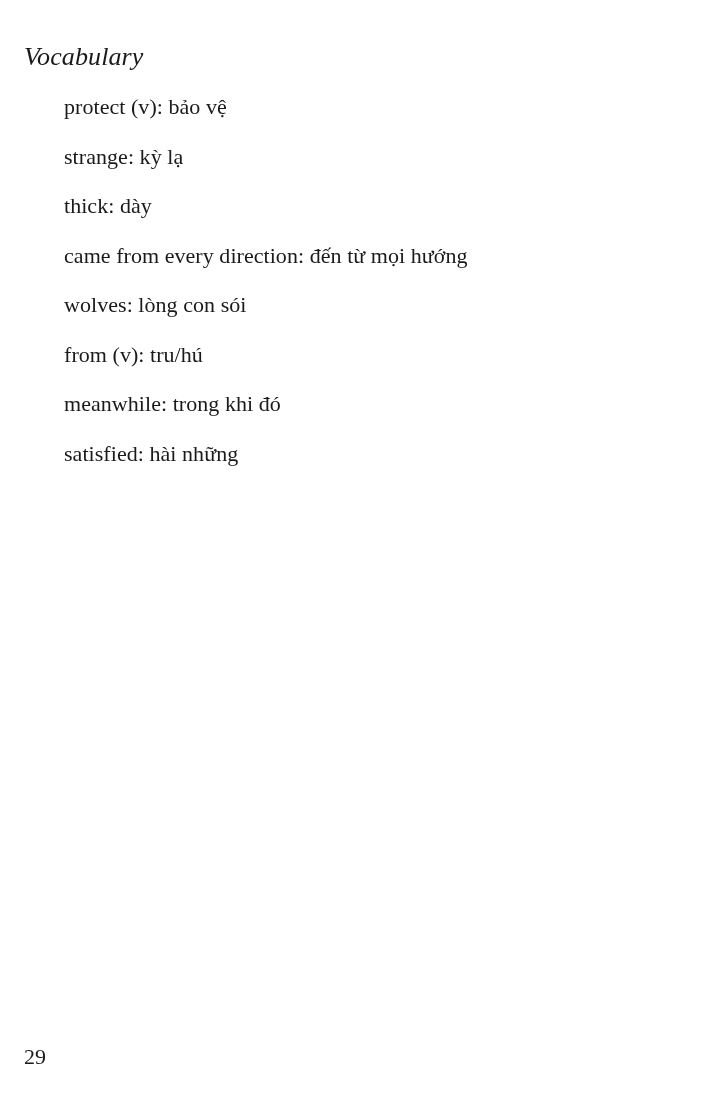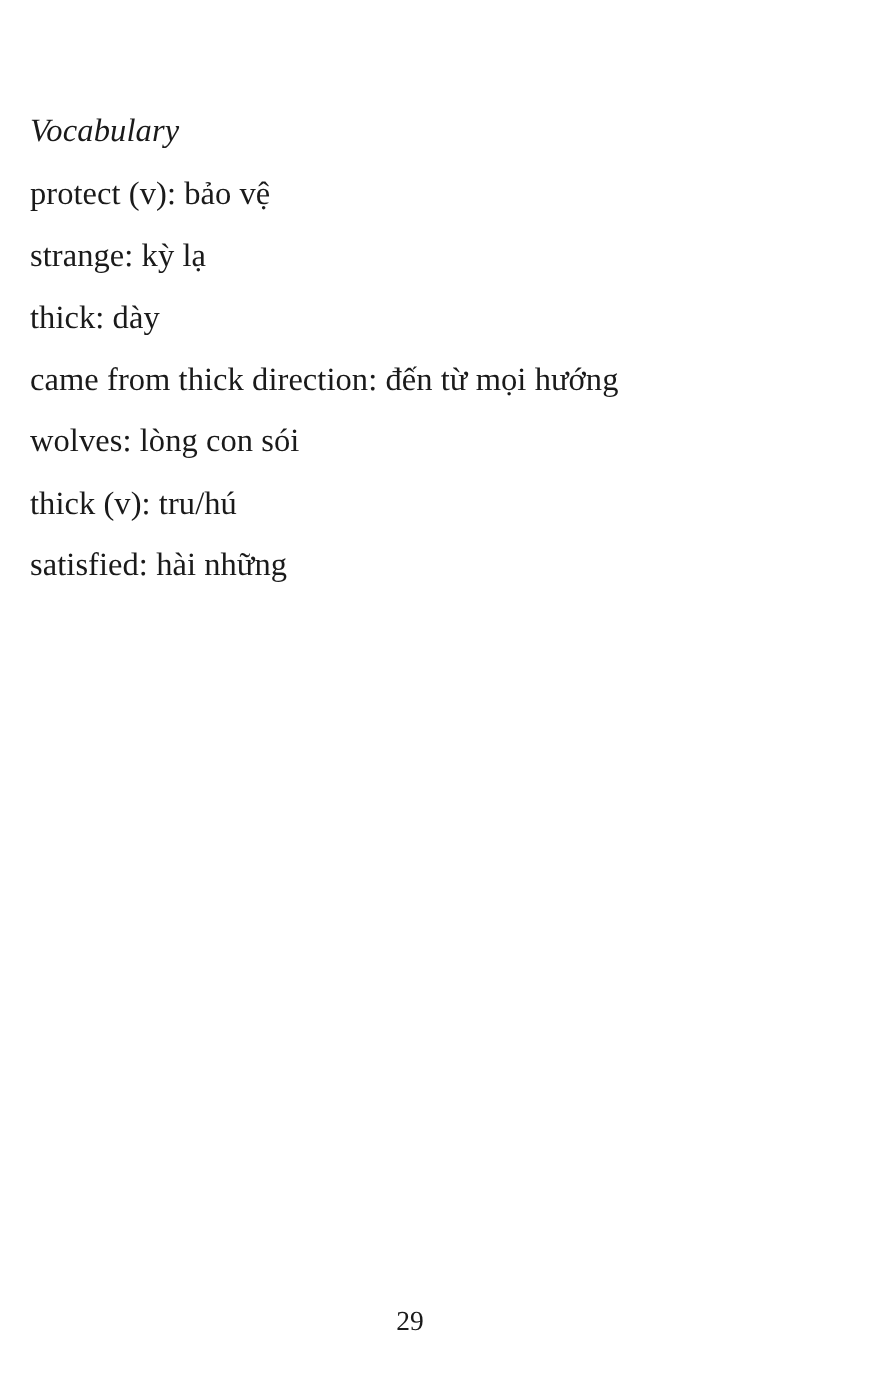--- a/index.html
+++ b/index.html
@@ -15,21 +15,21 @@
     position: relative;
     overflow: hidden;
   }
   .page {
     position: absolute;
     left: 0;
     top: 0;
     width: 704px;
     height: 1100px;
     box-sizing: border-box;
-    padding: 80px 48px 30px 24px;
+    padding: 32px 48px 30px 24px;
     display: flex;
     flex-direction: column;
     gap: 28px;
   }
   .content {
     flex: 1 1 auto;
   }
   .vocab-heading {
     font-style: italic;
     font-size: 26px;
@@ -37,29 +37,30 @@
     letter-spacing: 0.1px;
     margin: 0 0 0 0;
     white-space: pre-wrap;
   }
   .vocab-list {
     list-style: none;
     margin: 0;
     padding: 0;
   }
   .vocab-line {
-    font-size: 26px;
+    font-size: 22px;
     line-height: 49.5px;
     letter-spacing: 0.05px;
     white-space: pre-wrap;
     max-width: 600px;
+    margin-left: 40px;
   }
   .page-footer {
     flex: 0 0 auto;
-    text-align: center;
+    text-align: left;
     padding-right: 24px;
   }
   .page-number {
     font-size: 22px;
     line-height: 26px;
     color: #1a1a1a;
   }
 </style>
 </head>
 <body>
@@ -67,23 +68,24 @@
 <div class="page">
 
   <div class="content">
 
     <div class="vocab-heading">Vocabulary</div>
 
     <div class="vocab-list">
       <div class="vocab-line">protect (v): bảo vệ</div>
       <div class="vocab-line">strange: kỳ lạ</div>
       <div class="vocab-line">thick: dày</div>
-      <div class="vocab-line">came from thick direction: đến từ mọi hướng</div>
+      <div class="vocab-line">came from every direction: đến từ mọi hướng</div>
       <div class="vocab-line">wolves: lòng con sói</div>
-      <div class="vocab-line">thick (v): tru/hú</div>
+      <div class="vocab-line">from (v): tru/hú</div>
+      <div class="vocab-line">meanwhile: trong khi đó</div>
       <div class="vocab-line">satisfied: hài những</div>
     </div>
 
   </div>
 
   <div class="page-footer">
     <span class="page-number">29</span>
   </div>
 
 </div>

